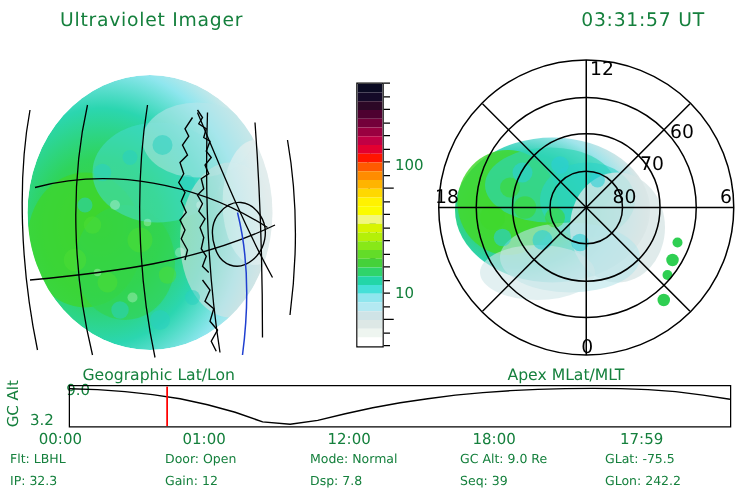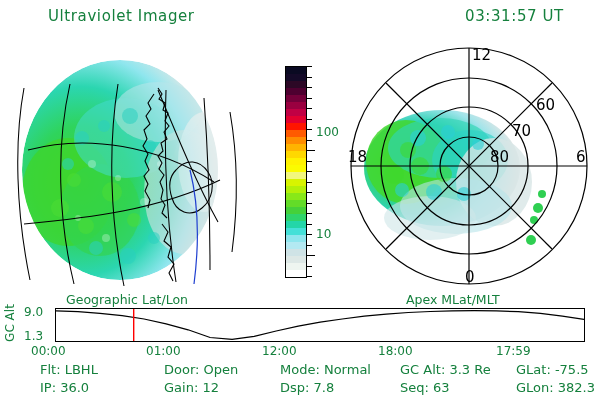--- a/index.html
+++ b/index.html
@@ -132,23 +132,22 @@
   }
 
   
   #status {
     position: absolute;
     left: 0; top: 362px;
     width: 600px; height: 38px;
   }
   .status-cell {
     position: absolute;
-    font-size: 13px;
-    white-space: nowrap;
-    margin-left: 32px;
+    font-size: 10px;
+    white-space: nowrap;
   }
 </style>
 </head>
 <body>
 
 <div id="app">
 
 <div class="header">
   <span id="hdr-title">Ultraviolet Imager</span>
   <span id="hdr-time">03:31:57 UT</span>
@@ -362,43 +361,43 @@
     <text x="168" y="94" font-family="DejaVu Sans, sans-serif" font-size="15">70</text>
     <text x="146" y="120" font-family="DejaVu Sans, sans-serif" font-size="15">80</text>
   </svg>
 </div>
 
 <div class="panel-caption" id="cap-left">Geographic Lat/Lon</div>
 <div class="panel-caption" id="cap-right">Apex MLat/MLT</div>
 
 <div class="panel" id="orbit-wrap">
   <div id="orbit-ylabel">GC Alt</div>
-  <div class="orbit-ytick" id="orbit-yt0" style="top:8px;">9.0</div>
-  <div class="orbit-ytick" id="orbit-yt1" style="top:32px;">1.3</div>
+  <div class="orbit-ytick" id="orbit-yt0" style="top:8px;margin-left:29px;">9.0</div>
+  <div class="orbit-ytick" id="orbit-yt1" style="top:32px;">3.2</div>
   <div id="orbit-box">
     <svg width="528" height="32" viewBox="0 0 528 32" preserveAspectRatio="none">
       <polyline id="orbit-curve" fill="none" stroke="#000000" stroke-width="1.2" points="0.0,1.9 22.0,2.7 44.0,4.3 66.1,6.7 88.1,10.0 110.1,14.8 132.1,20.8 154.1,28.5 176.1,30.3 198.2,27.3 220.2,22.0 242.2,17.2 264.2,13.2 286.2,10.0 308.3,7.1 330.3,5.1 352.3,3.5 374.3,2.5 396.3,1.9 418.3,1.7 440.4,1.9 462.4,2.7 484.4,4.3 506.4,7.1 528.0,10.4"></polyline>
       <line id="orbit-marker" x1="77.7" y1="0" x2="77.7" y2="32" stroke="#ff0000" stroke-width="1.4"></line>
     </svg>
   </div>
   <div id="orbit-xaxis">
         <div class="orbit-xtick" style="left: 31px;">00:00</div>
         <div class="orbit-xtick" style="left: 146px;">01:00</div>
         <div class="orbit-xtick" style="left: 262px;">12:00</div>
         <div class="orbit-xtick" style="left: 378px;">18:00</div>
         <div class="orbit-xtick" style="left: 496px;">17:59</div>
       </div>
 </div>
 
 <div id="status">
       <div class="status-cell" style="left: 8px; top: 0px;">Flt: LBHL</div>
       <div class="status-cell" style="left: 132px; top: 0px;">Door: Open</div>
       <div class="status-cell" style="left: 248px; top: 0px;">Mode: Normal</div>
-      <div class="status-cell" style="left: 368px; top: 0px;">GC Alt: 3.3 Re</div>
+      <div class="status-cell" style="left: 368px; top: 0px;">GC Alt: 9.0 Re</div>
       <div class="status-cell" style="left: 484px; top: 0px;">GLat: -75.5</div>
-      <div class="status-cell" style="left: 8px; top: 18px;">IP: 36.0</div>
+      <div class="status-cell" style="left: 8px; top: 18px;">IP: 32.3</div>
       <div class="status-cell" style="left: 132px; top: 18px;">Gain: 12</div>
       <div class="status-cell" style="left: 248px; top: 18px;">Dsp: 7.8</div>
-      <div class="status-cell" style="left: 368px; top: 18px;">Seq: 63</div>
-      <div class="status-cell" style="left: 484px; top: 18px;">GLon: 382.3</div>
+      <div class="status-cell" style="left: 368px; top: 18px;">Seq: 39</div>
+      <div class="status-cell" style="left: 484px; top: 18px;">GLon: 242.2</div>
     </div>
 
 </div>
 
 </body></html>

